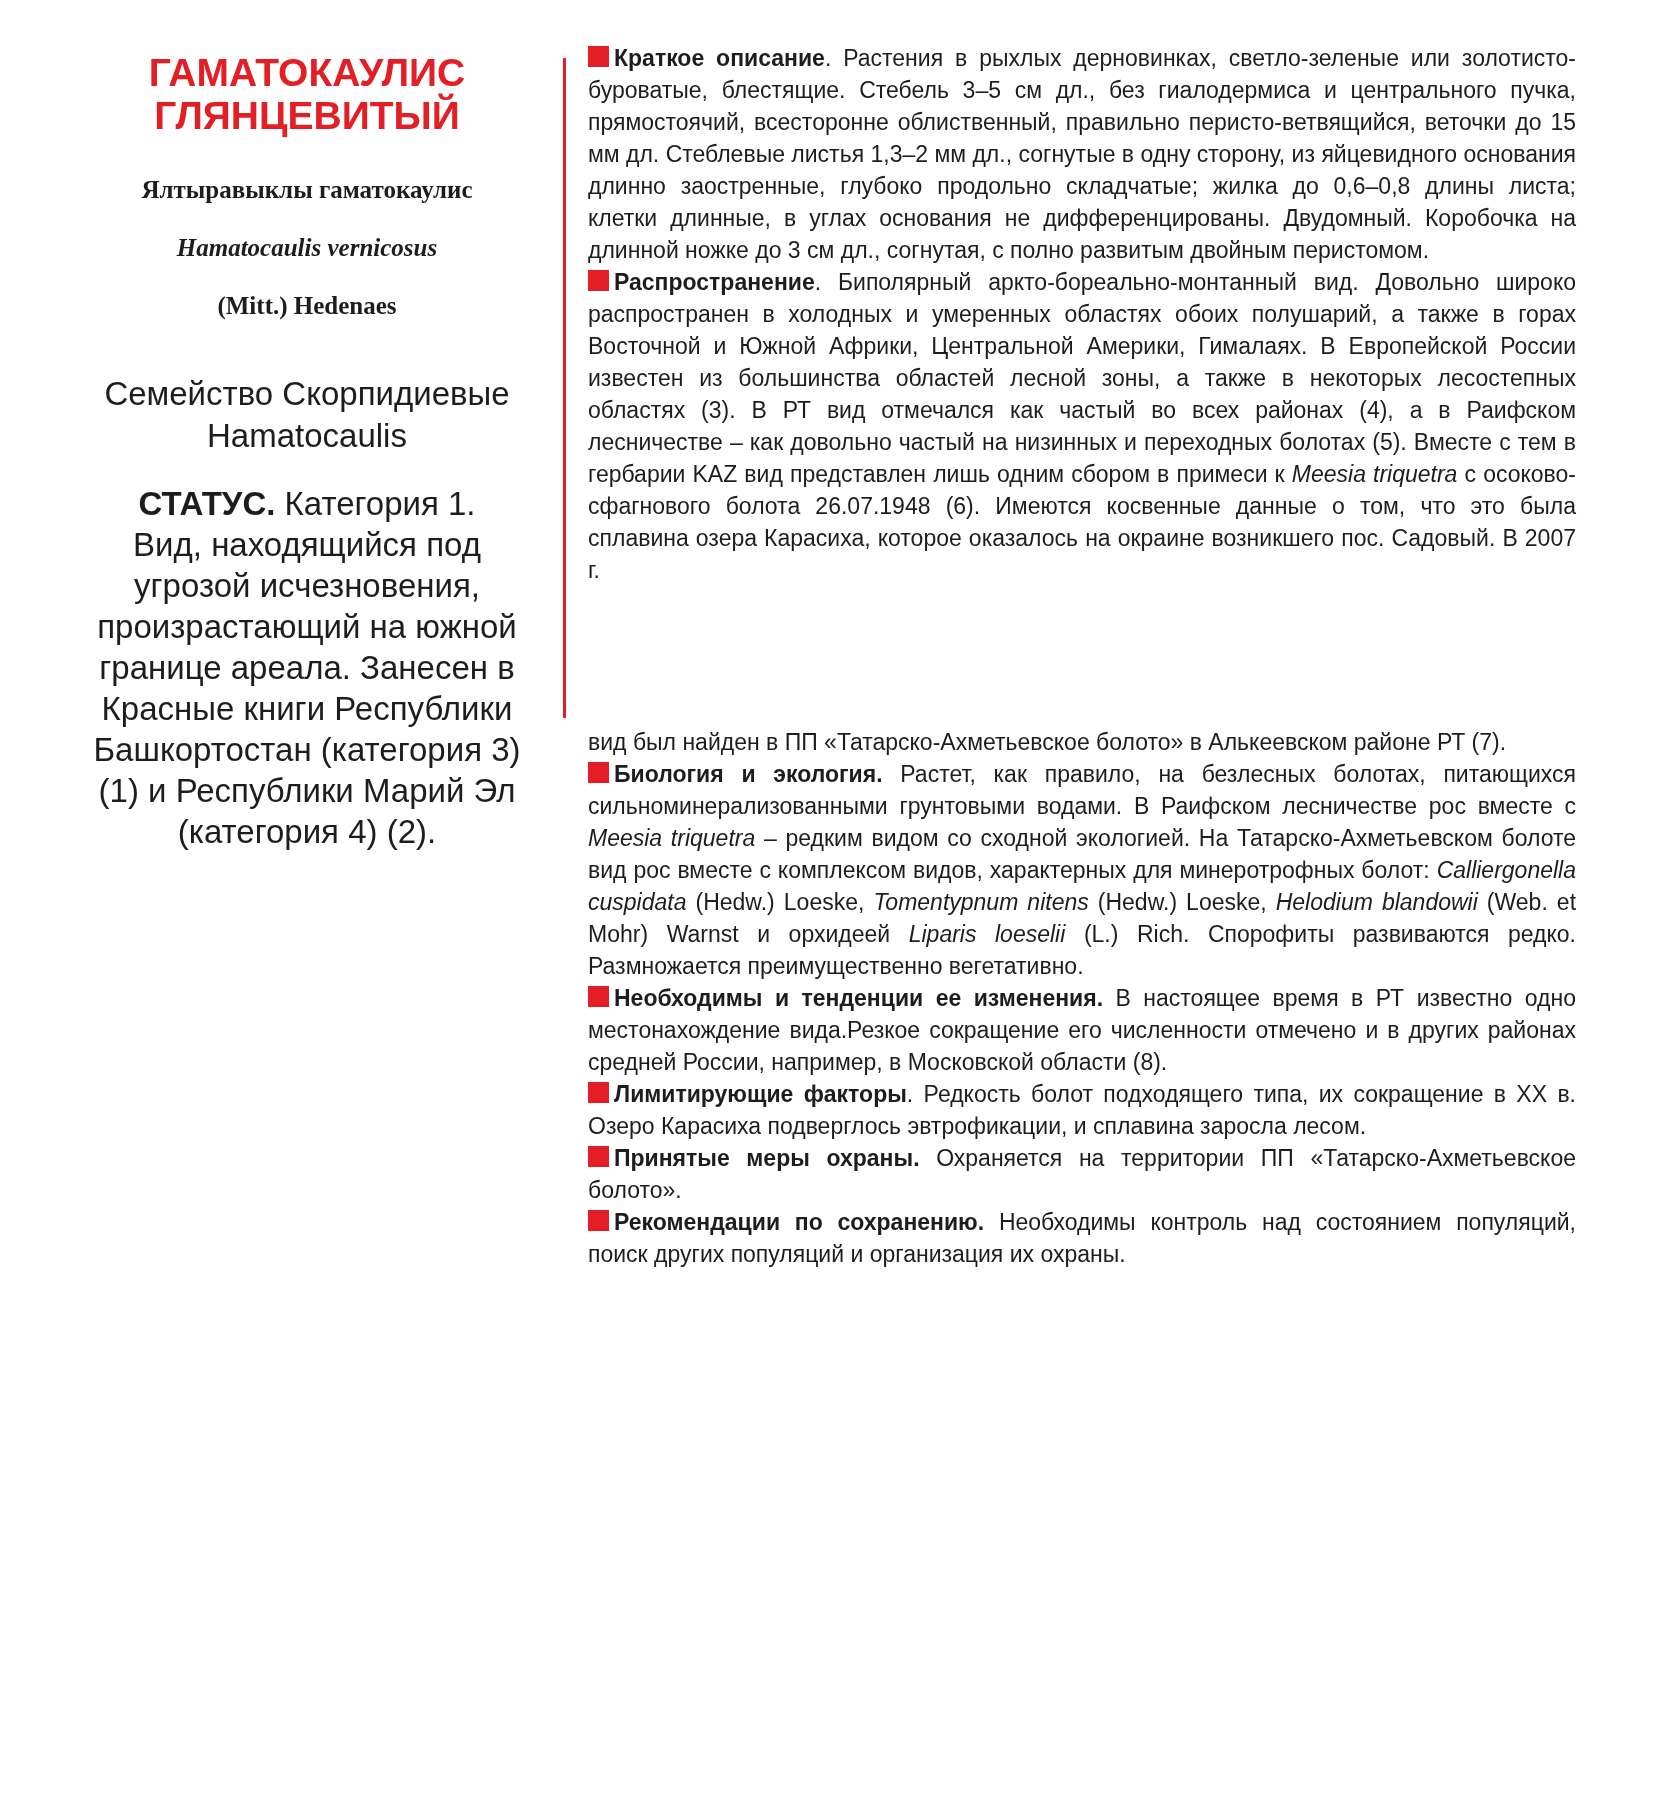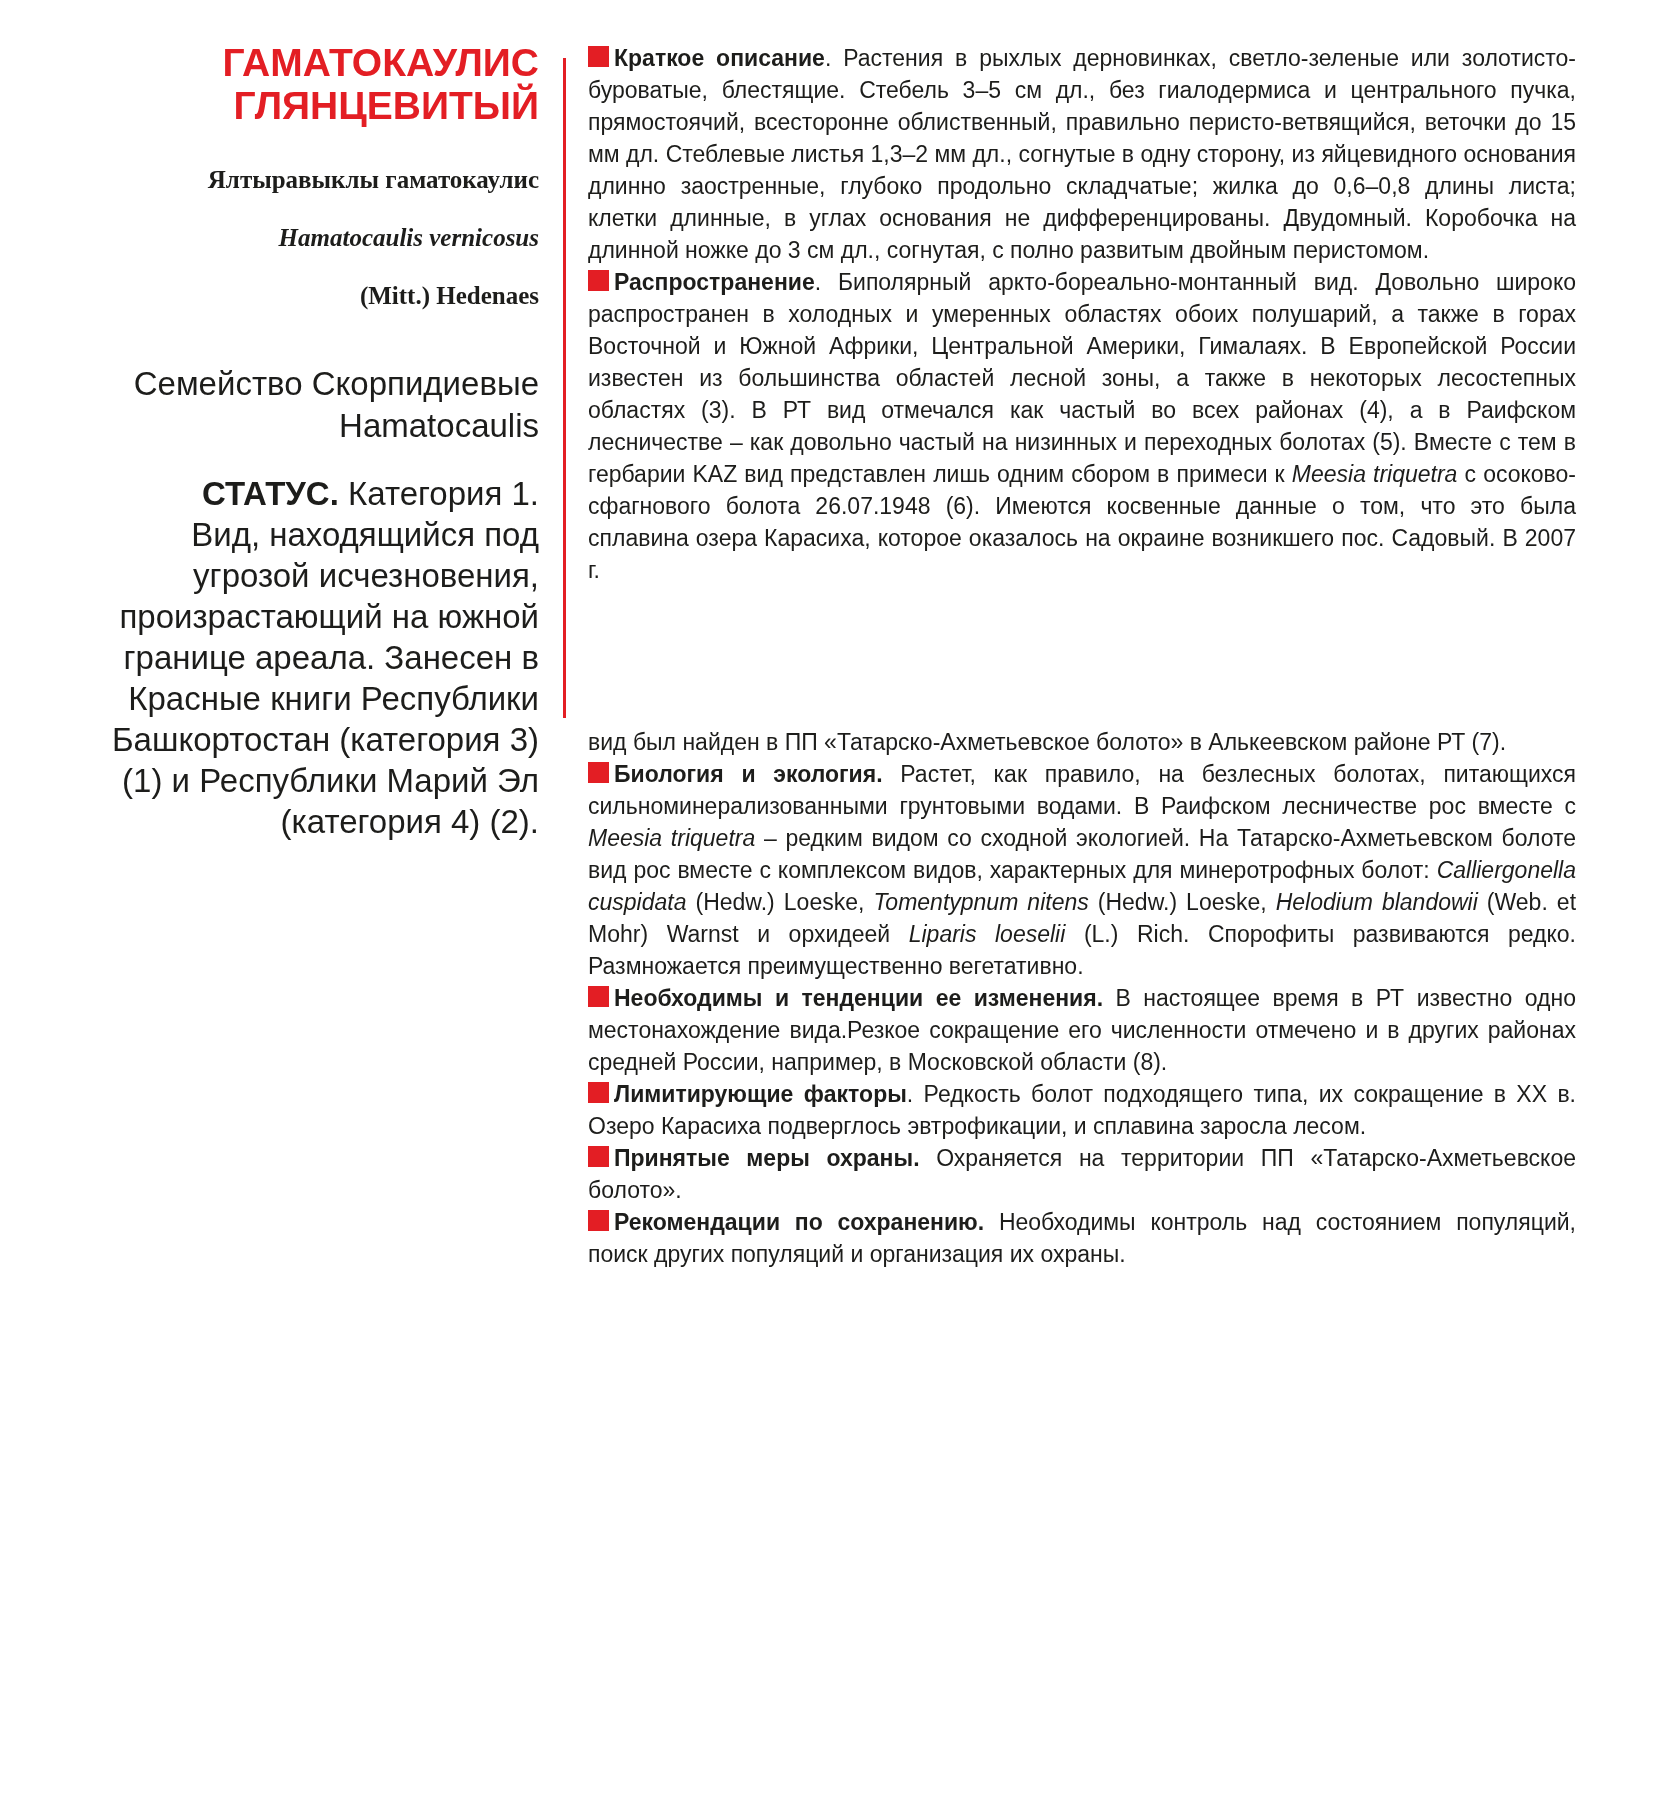--- a/index.html
+++ b/index.html
@@ -1,21 +1,21 @@
 <!DOCTYPE html>
 <html lang="ru"><head>
 <meta charset="utf-8">
 <style>
   html,body{margin:0;padding:0;background:#ffffff;}
   .page{
     position:relative;width:1653px;height:1793px;background:#ffffff;
     font-family:"Liberation Sans",sans-serif;color:#1d1d1b;overflow:hidden;
   }
   
-  .left-col{position:absolute;left:75px;top:41px;width:464px;text-align:right;}
+  .left-col{position:absolute;left:75px;top:51px;width:464px;text-align:center;}
   .species-title{
     color:#e31e24;font-weight:bold;font-size:39px;line-height:43px;margin:0 0 24px 0;
   }
   .species-names{font-weight:bold;font-size:25px;line-height:58px;margin:0 0 38px 0;font-family:Liberation Serif, serif;}
   .latin{font-style:italic;}
   .family-block{font-size:33px;line-height:42px;margin:16px 0 26px 0;}
   .status-block{font-size:33px;line-height:41px;}
   .status-label{font-weight:bold;}
   
   .divider{position:absolute;left:563px;top:58px;width:3px;height:660px;background:#e31e24;}

